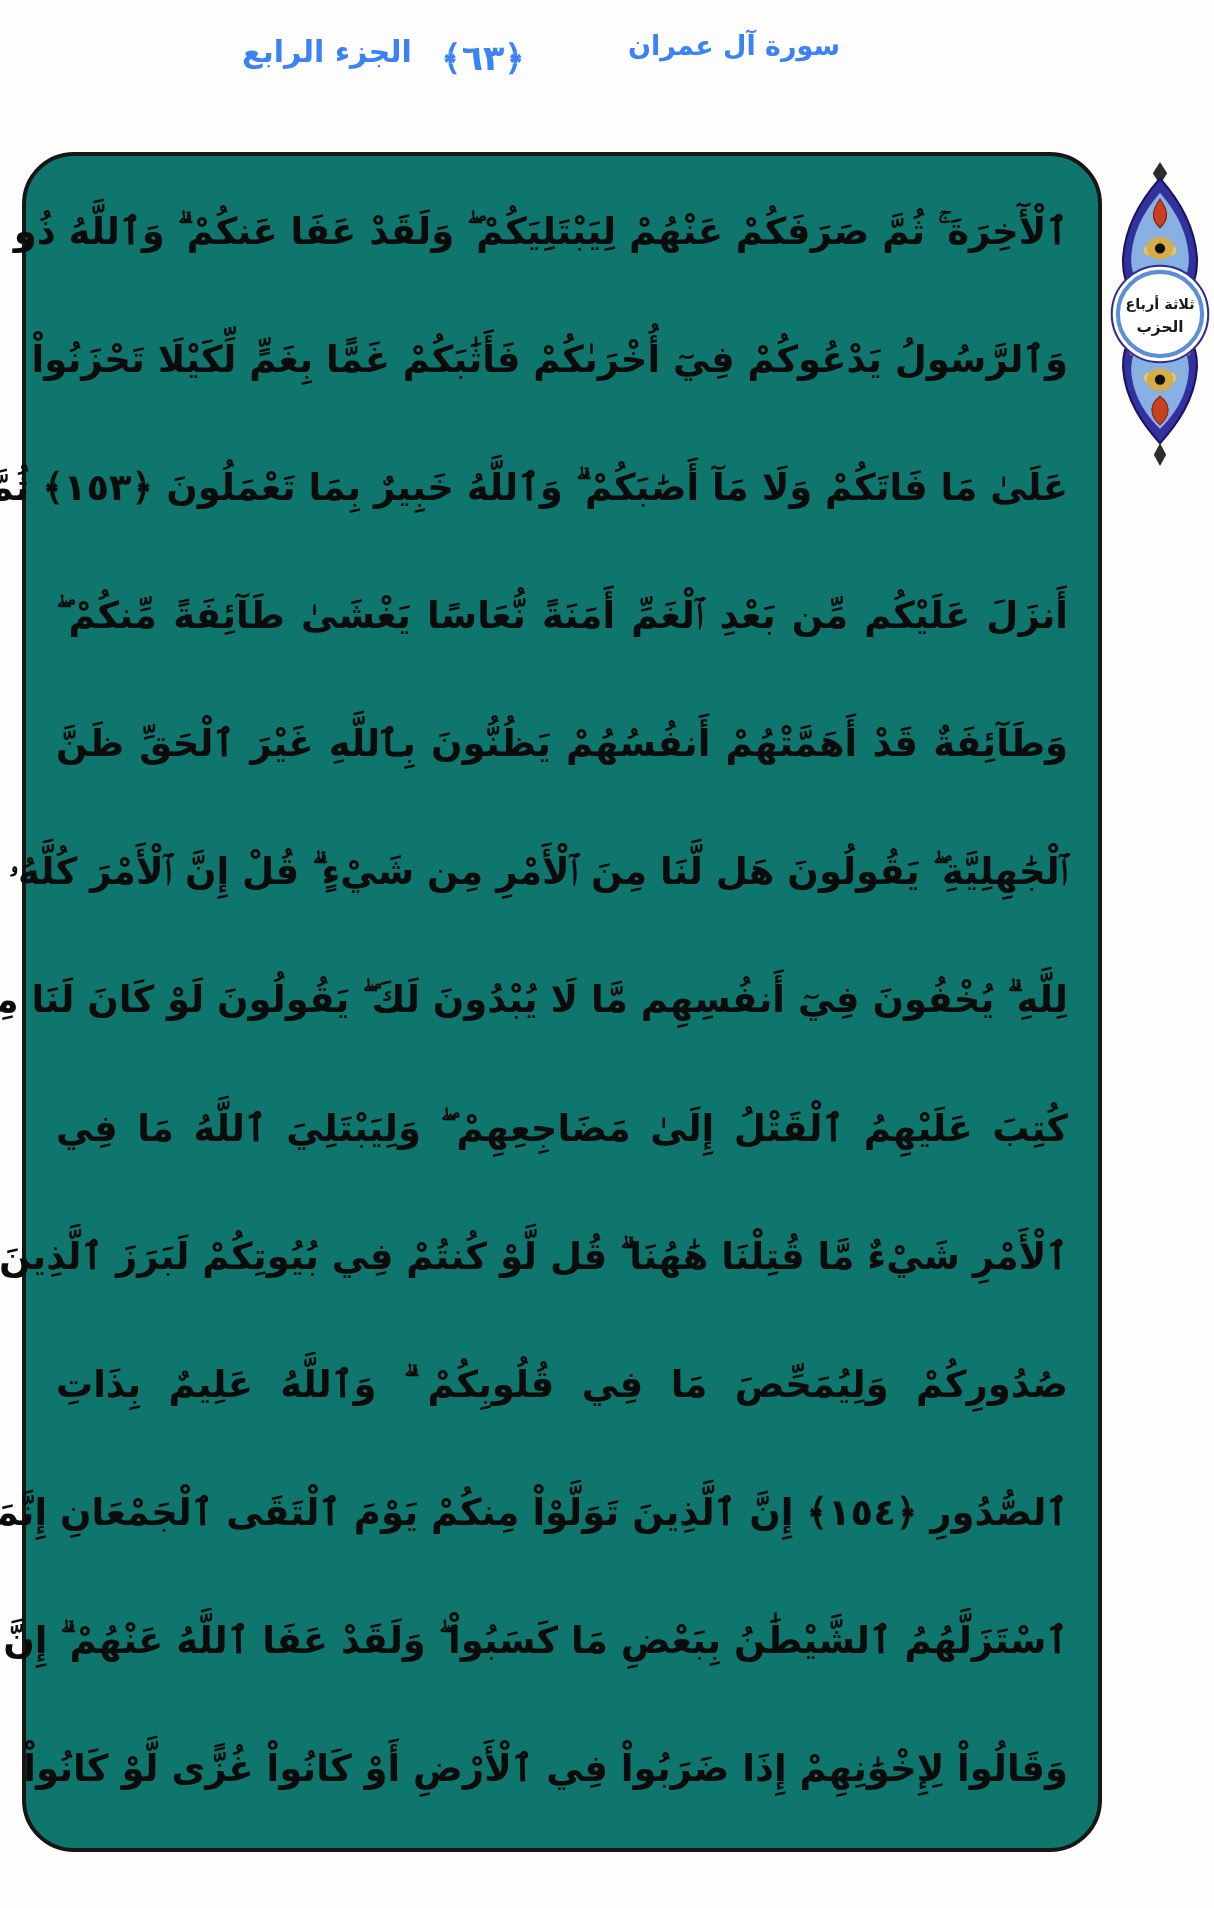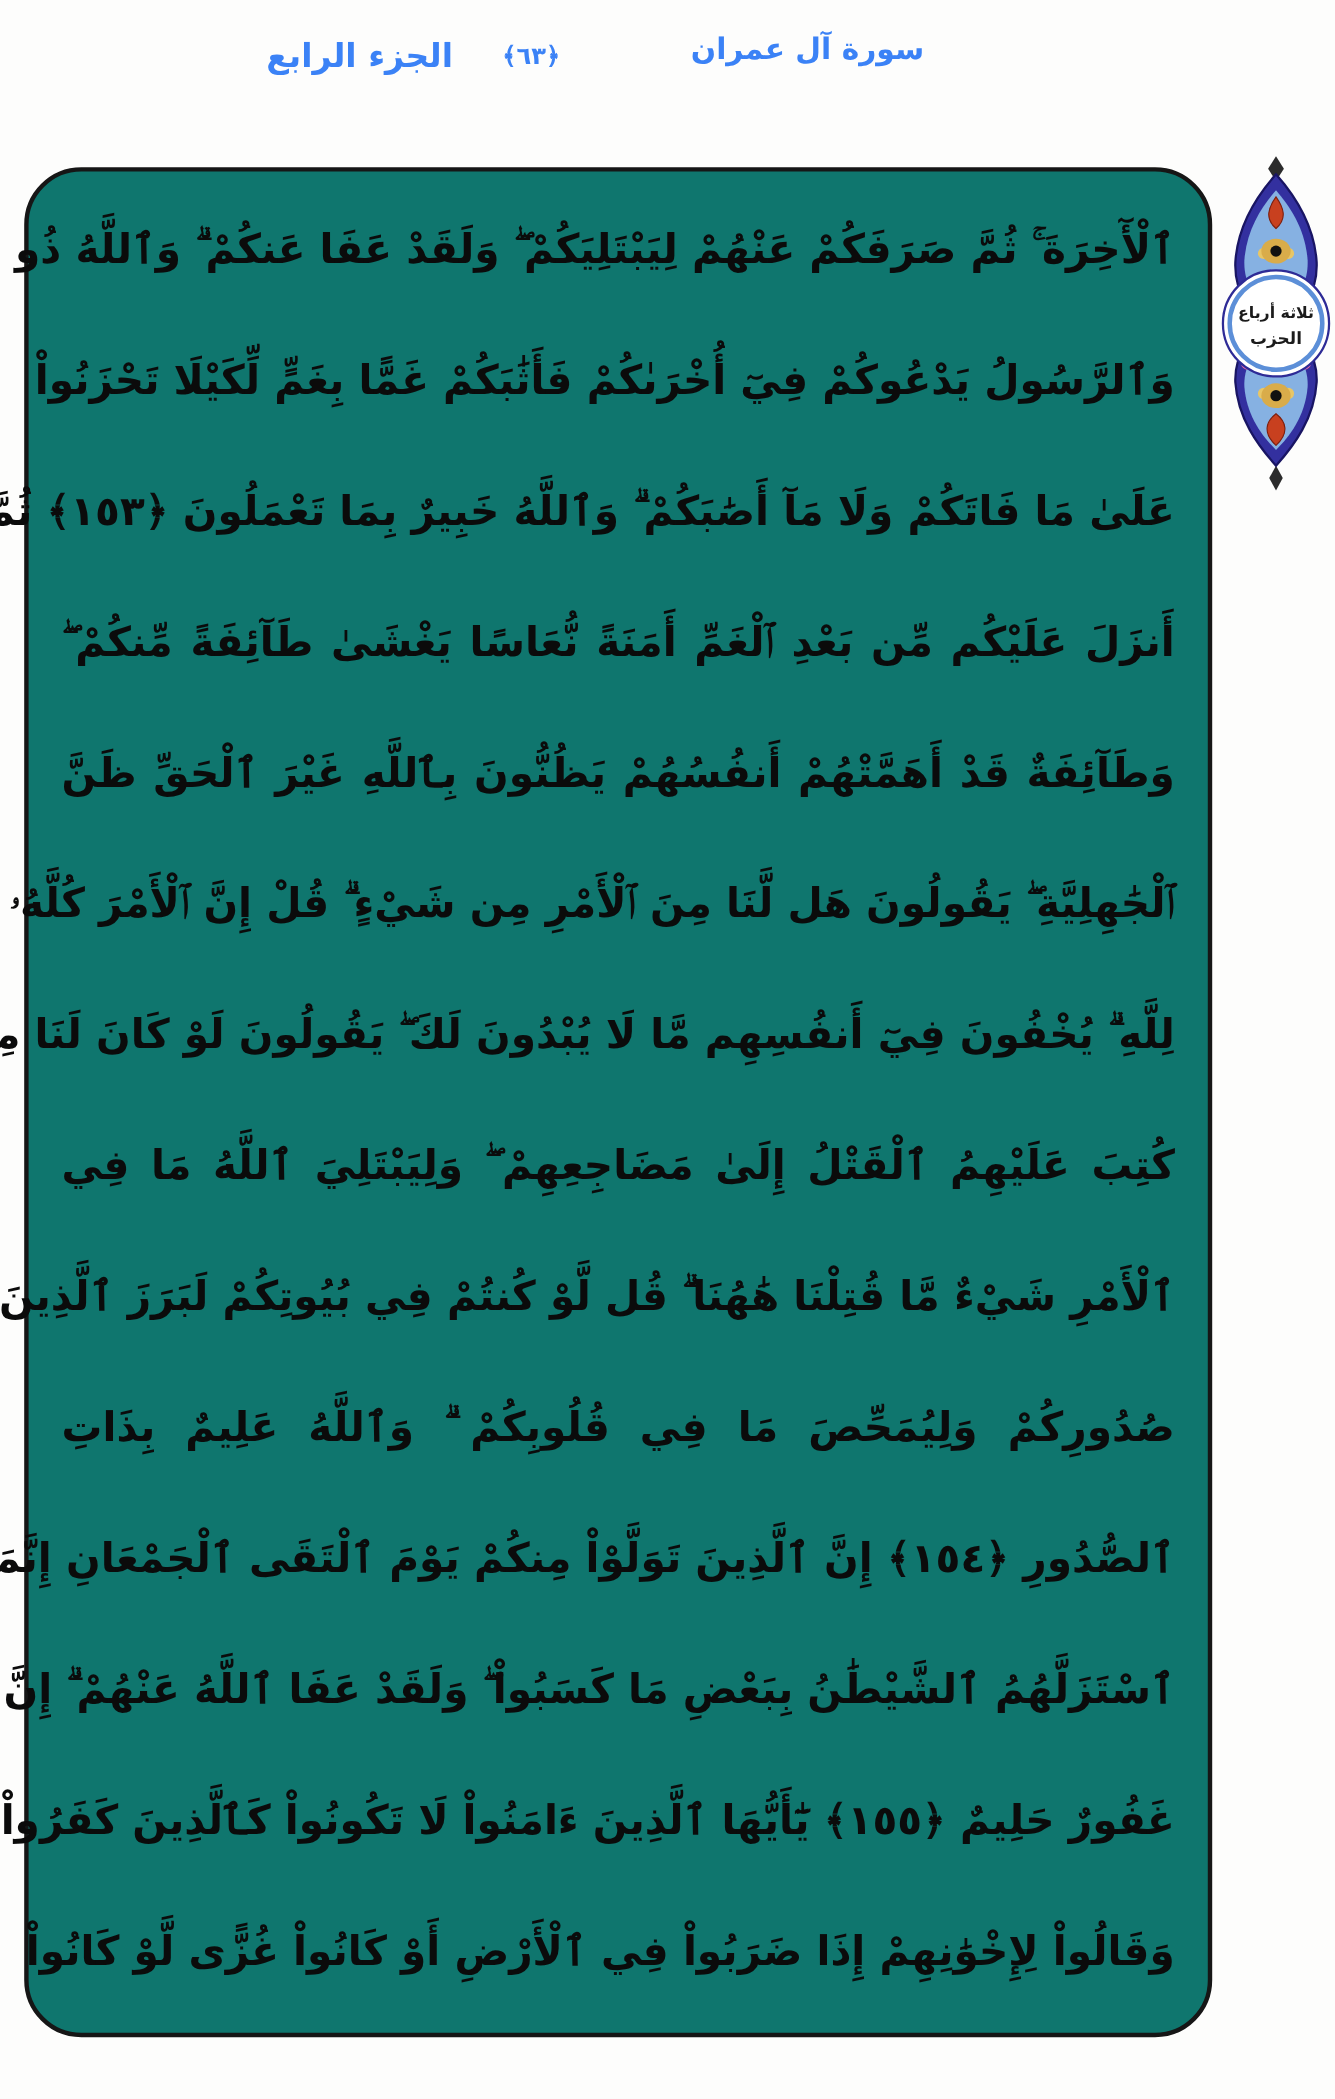--- a/index.html
+++ b/index.html
@@ -4,21 +4,21 @@
 <style>
   html,body { margin:0; padding:0; background:#ffffff; }
   .page {
     position:relative; width:1214px; height:1908px;
     background:#fdfdfc; overflow:hidden;
     font-family:"DejaVu Sans", sans-serif; color:#0d0d0d;
   }
   
   .hdr { position:absolute; font-weight:bold; white-space:nowrap; color:#3b82f6; }
   .juz    { left:242px; top:34px;  font-size:30px; }
-  .pagenum{ left:398px; top:38px;  width:170px; text-align:center; font-size:22px; direction:rtl; letter-spacing:2px; }
+  .pagenum{ left:398px; top:38px;  width:170px; text-align:center; font-size:35px; direction:rtl; letter-spacing:2px; }
   .surah  { left:628px; top:30px;  font-size:27px; }
   
   .frame {
     position:absolute; left:22px; top:114px; width:1080px; height:1700px;
     border:4px solid #161616; border-radius:52px; background:#0f766e;
     box-sizing:border-box;
     margin-top:38px;
   }
   .lines {
     position:absolute; left:30px; right:30px; top:12px; bottom:14px;
@@ -26,21 +26,21 @@
     direction:rtl;
   }
   .qline {
     width:100%;
     font-size:37px; font-weight:bold; line-height:1.05;
     white-space:nowrap;
     text-align:justify; text-align-last:justify;
     color:#0b0b0b;
   }
   
-  .medallion { position:absolute; left:1110px; top:140px; width:100px; height:308px; }
+  .medallion { position:absolute; left:1110px; top:160px; width:100px; height:308px; }
   .medallion svg { width:100%; height:100%; display:block; }
   .med-label { font-family:"DejaVu Sans", sans-serif; font-weight:bold; }
 </style>
 </head>
 <body>
 
 <div class="page">
 
   <div class="hdr juz">الجزء الرابع</div>
   <div class="hdr pagenum"><span>﴿</span><span>٦٣</span><span>﴾</span></div>
@@ -53,21 +53,20 @@
       <div class="qline">عَلَىٰ مَا فَاتَكُمْ وَلَا مَآ أَصَٰبَكُمْ ۗ وَٱللَّهُ خَبِيرٌ بِمَا تَعْمَلُونَ ﴿١٥٣﴾ ثُمَّ</div>
       <div class="qline">أَنزَلَ عَلَيْكُم مِّن بَعْدِ ٱلْغَمِّ أَمَنَةً نُّعَاسًا يَغْشَىٰ طَآئِفَةً مِّنكُمْ ۖ</div>
       <div class="qline">وَطَآئِفَةٌ قَدْ أَهَمَّتْهُمْ أَنفُسُهُمْ يَظُنُّونَ بِٱللَّهِ غَيْرَ ٱلْحَقِّ ظَنَّ</div>
       <div class="qline">ٱلْجَٰهِلِيَّةِ ۖ يَقُولُونَ هَل لَّنَا مِنَ ٱلْأَمْرِ مِن شَيْءٍ ۗ قُلْ إِنَّ ٱلْأَمْرَ كُلَّهُۥ</div>
       <div class="qline">لِلَّهِ ۗ يُخْفُونَ فِيٓ أَنفُسِهِم مَّا لَا يُبْدُونَ لَكَ ۖ يَقُولُونَ لَوْ كَانَ لَنَا مِنَ</div>
       <div class="qline">كُتِبَ عَلَيْهِمُ ٱلْقَتْلُ إِلَىٰ مَضَاجِعِهِمْ ۖ وَلِيَبْتَلِيَ ٱللَّهُ مَا فِي</div>
       <div class="qline">ٱلْأَمْرِ شَيْءٌ مَّا قُتِلْنَا هَٰهُنَا ۗ قُل لَّوْ كُنتُمْ فِي بُيُوتِكُمْ لَبَرَزَ ٱلَّذِينَ</div>
       <div class="qline">صُدُورِكُمْ وَلِيُمَحِّصَ مَا فِي قُلُوبِكُمْ ۗ وَٱللَّهُ عَلِيمٌ بِذَاتِ</div>
       <div class="qline">ٱلصُّدُورِ ﴿١٥٤﴾ إِنَّ ٱلَّذِينَ تَوَلَّوْاْ مِنكُمْ يَوْمَ ٱلْتَقَى ٱلْجَمْعَانِ إِنَّمَا</div>
       <div class="qline">ٱسْتَزَلَّهُمُ ٱلشَّيْطَٰنُ بِبَعْضِ مَا كَسَبُواْ ۖ وَلَقَدْ عَفَا ٱللَّهُ عَنْهُمْ ۗ إِنَّ ٱللَّهَ</div>
-      <div class="qline">غَفُورٌ حَلِيمٌ ﴿١٥٥﴾ يَٰٓأَيُّهَا ٱلَّذِينَ ءَامَنُواْ لَا تَكُونُواْ كَٱلَّذِينَ كَفَرُواْ</div>
       <div class="qline">وَقَالُواْ لِإِخْوَٰنِهِمْ إِذَا ضَرَبُواْ فِي ٱلْأَرْضِ أَوْ كَانُواْ غُزًّى لَّوْ كَانُواْ</div>
     </div>
   </div>
 
   <div class="medallion">
     <svg viewBox="0 0 96 300" xmlns="http://www.w3.org/2000/svg">
 
       <path d="M48 2 L55 13 L48 24 L41 13 Z" fill="#2c2c2c"></path>
       <path d="M48 276 L54 287 L48 298 L42 287 Z" fill="#2c2c2c"></path>
 

